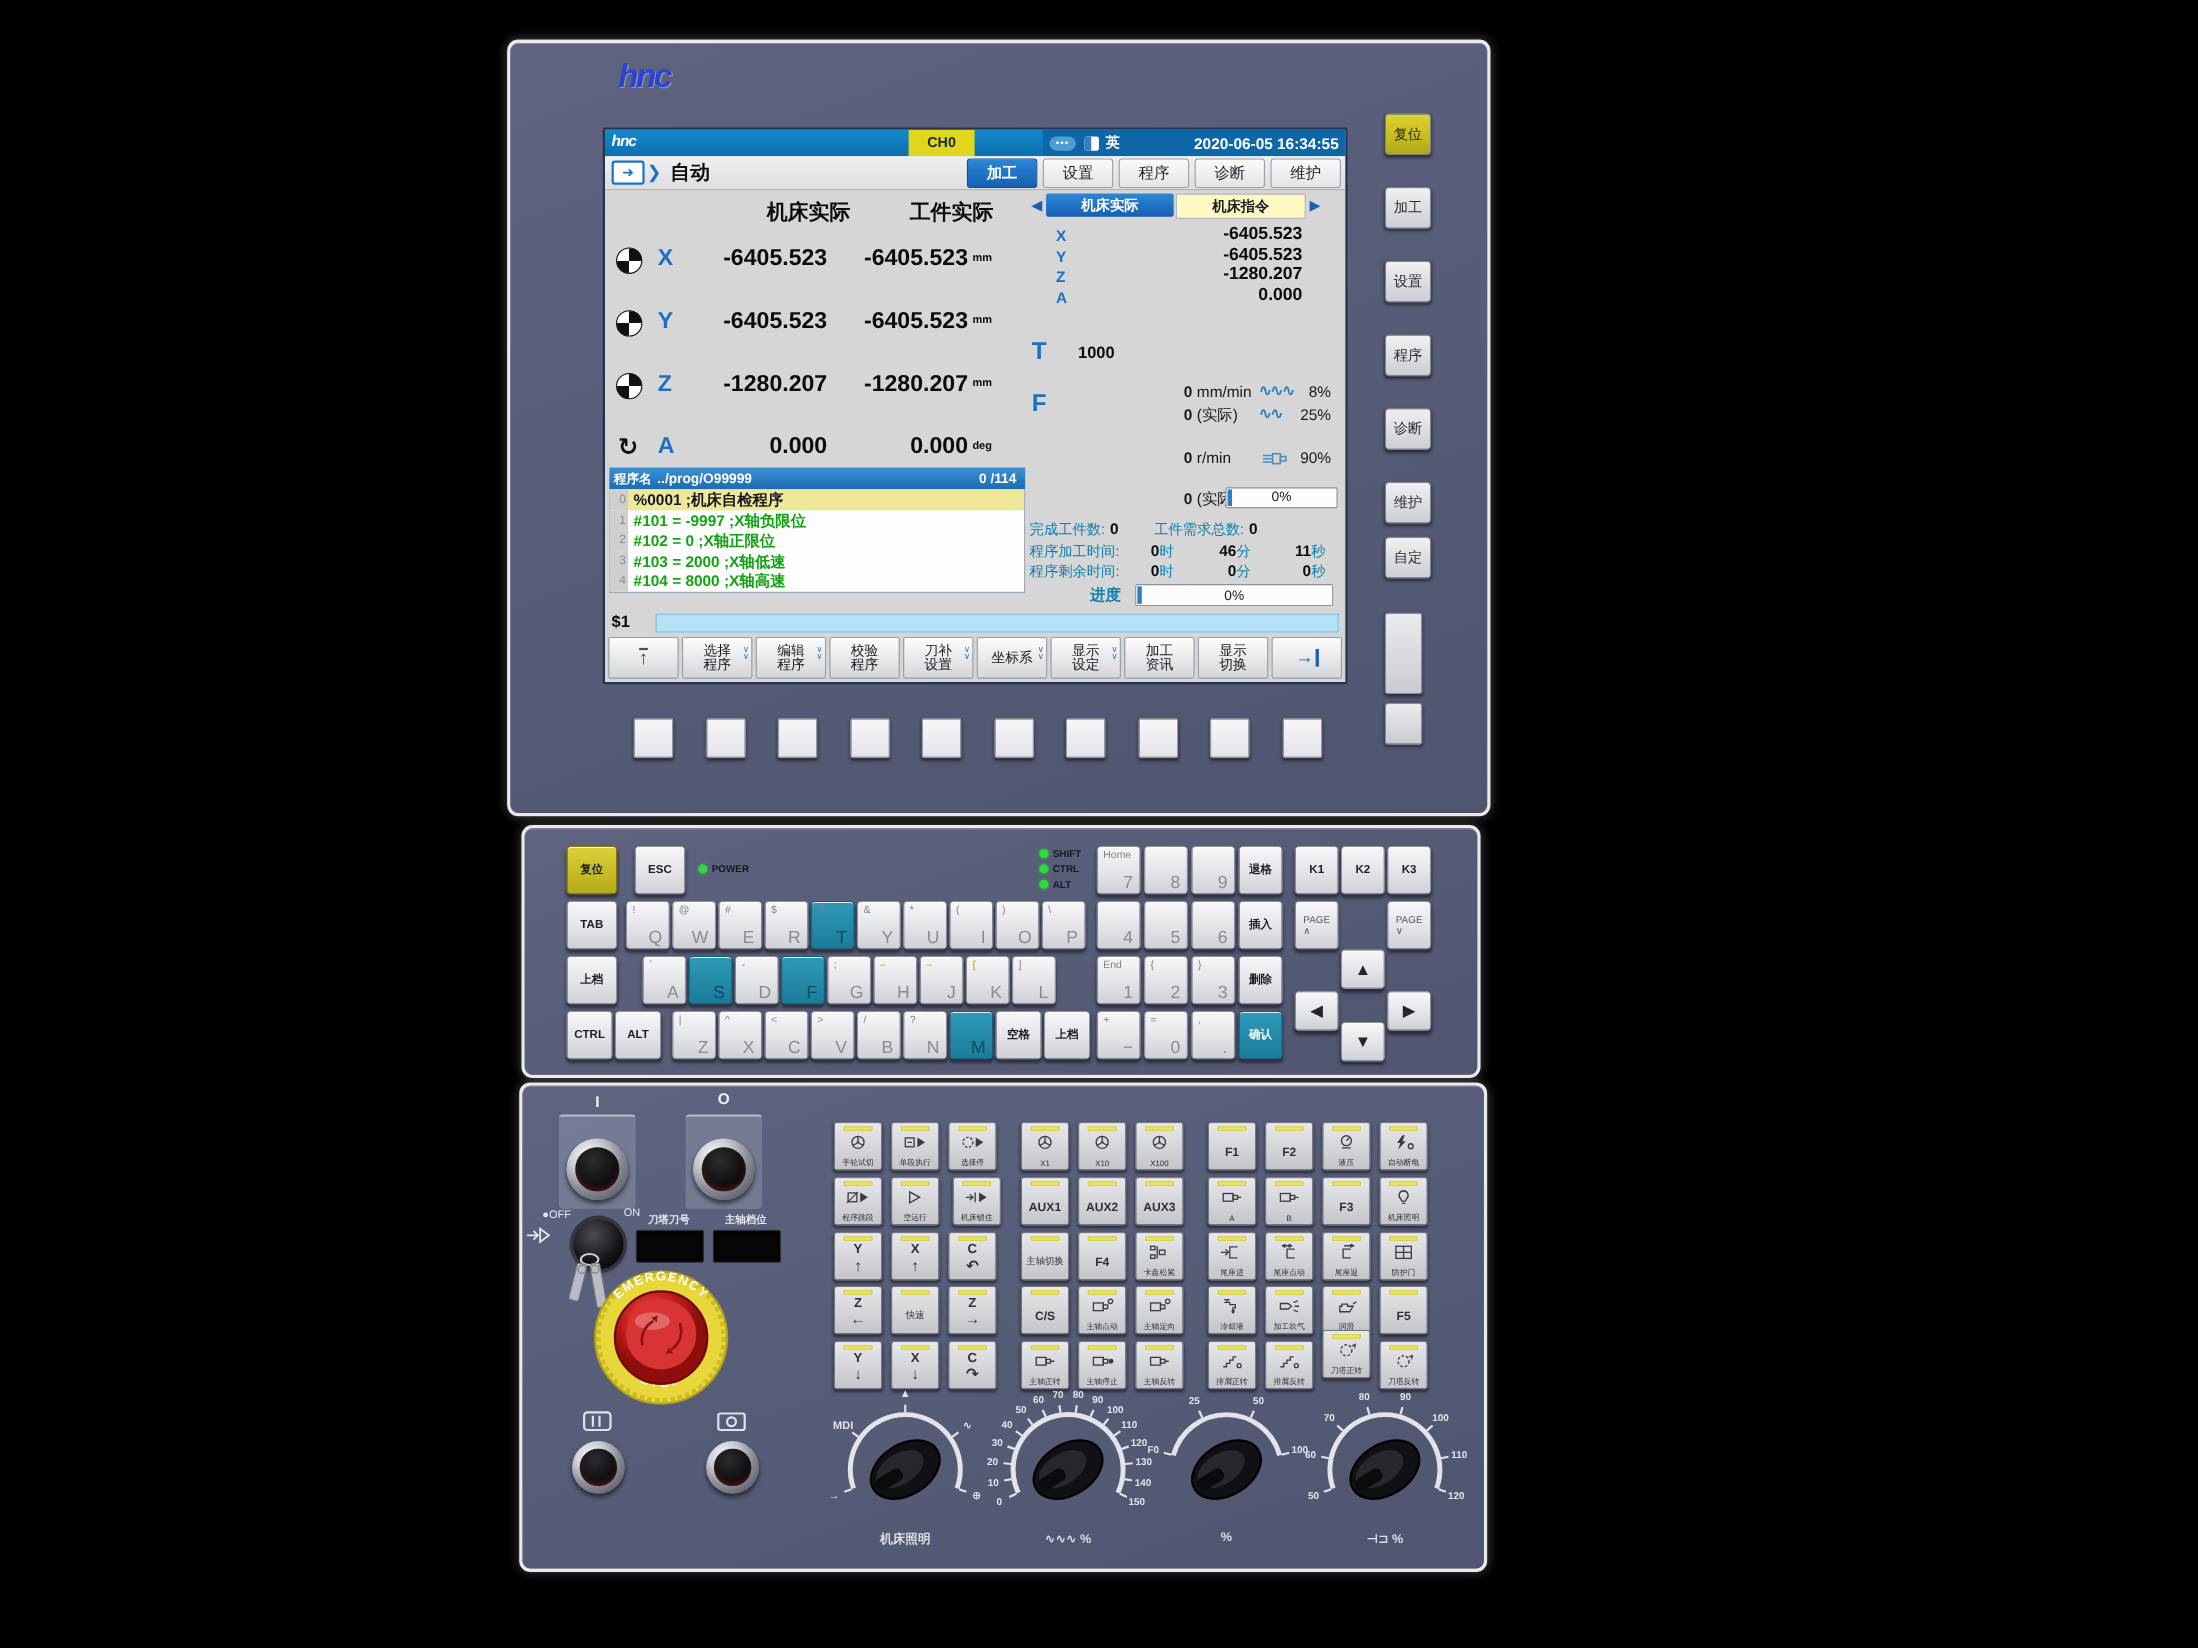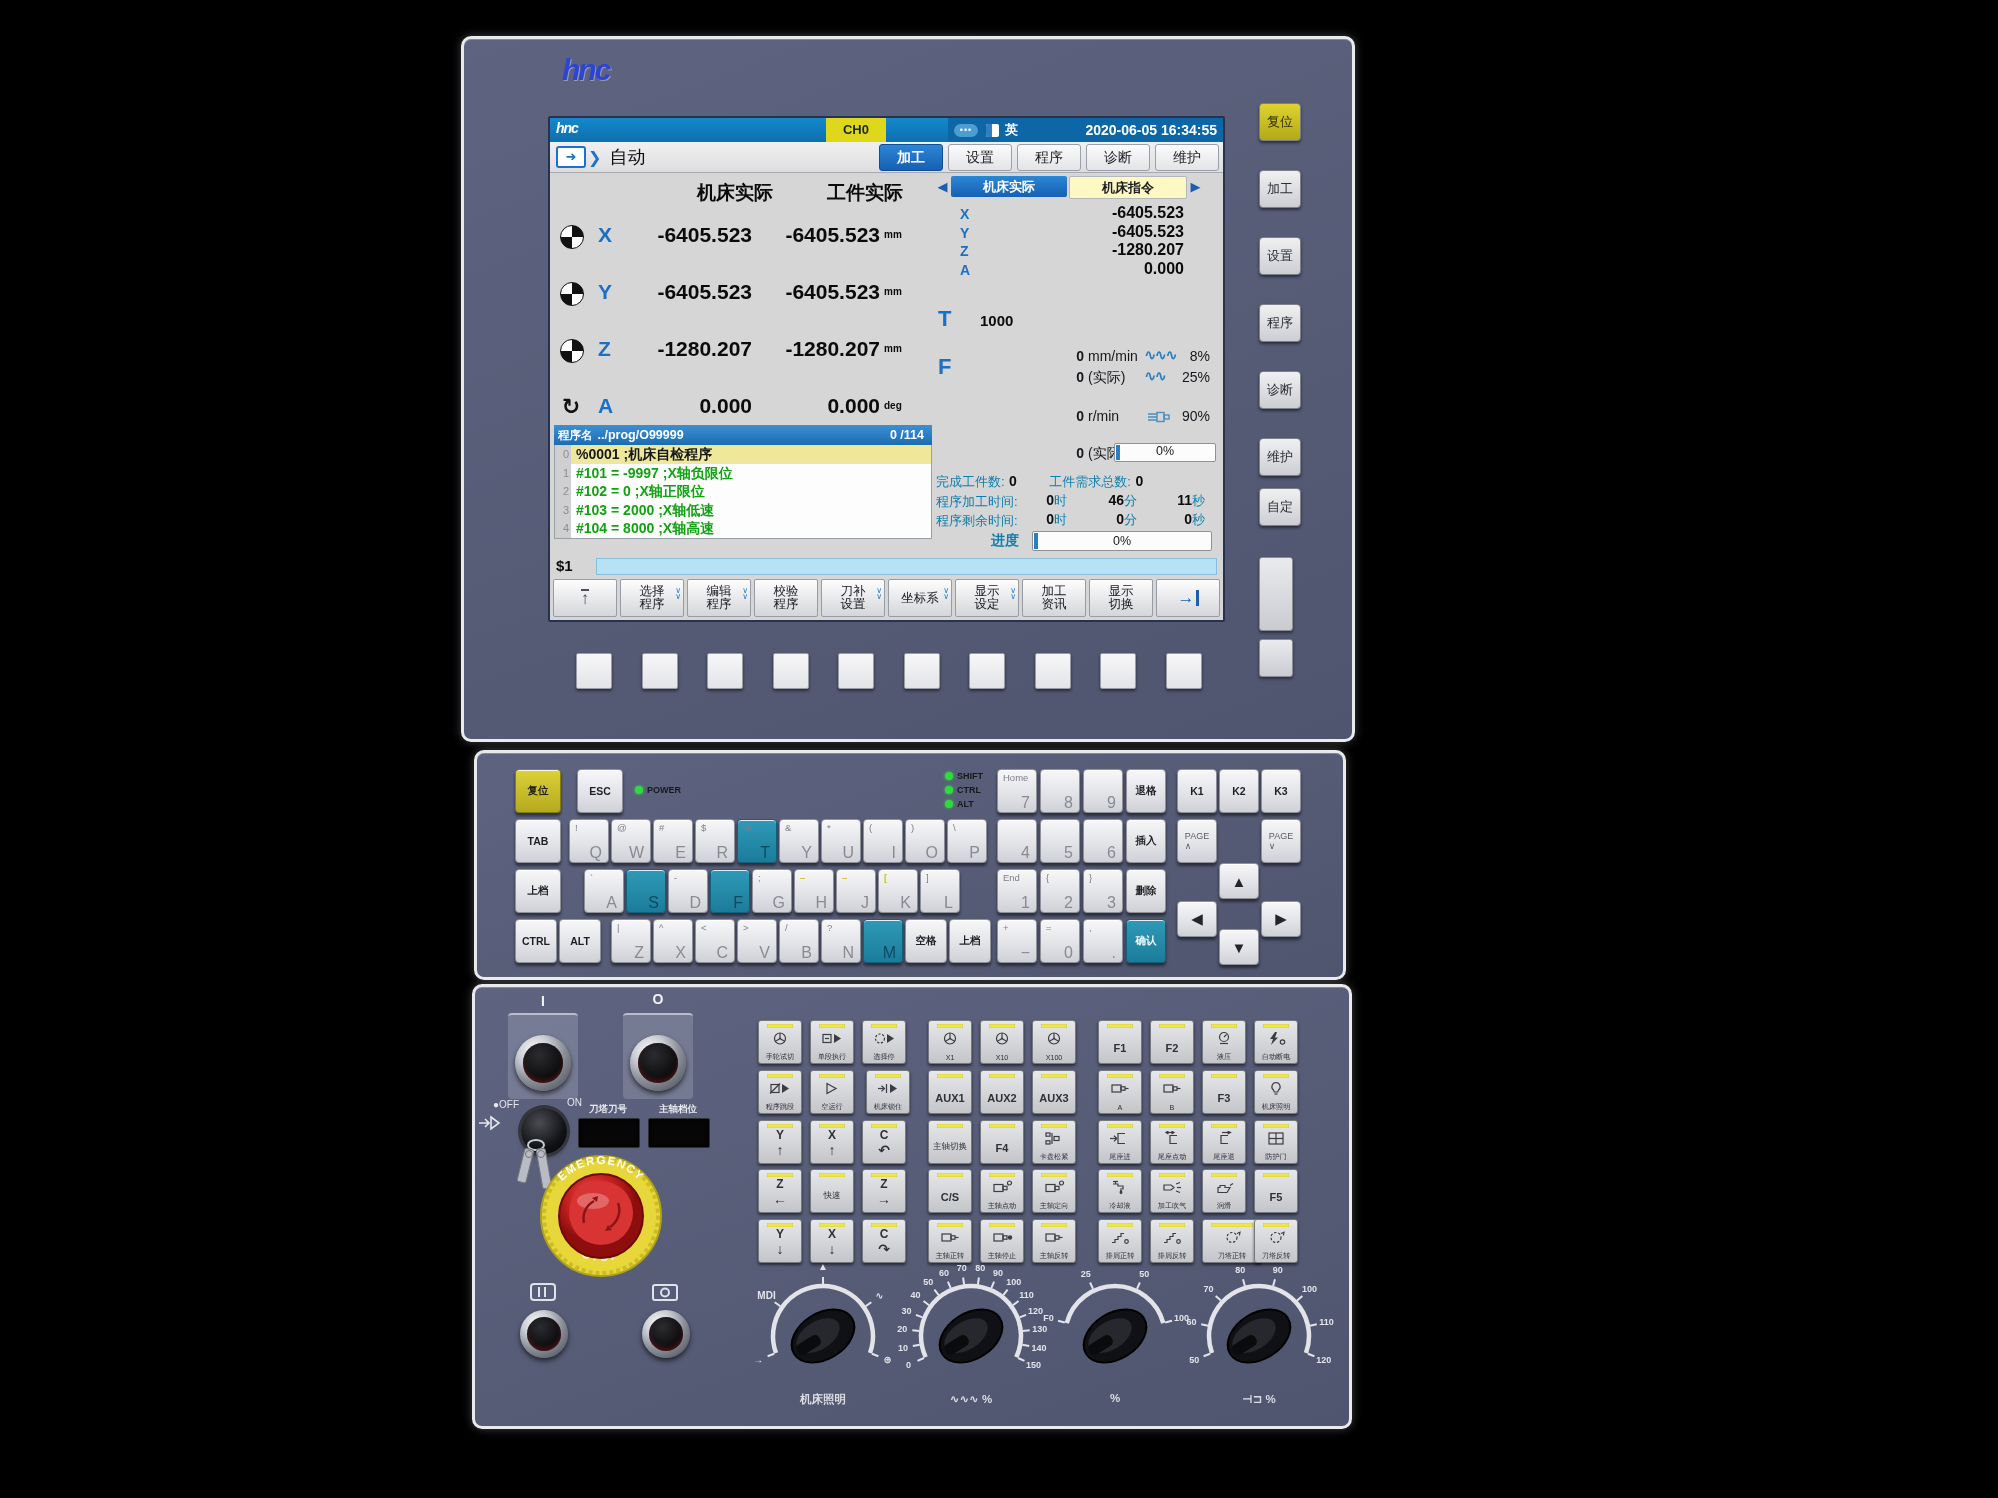--- a/index.html
+++ b/index.html
@@ -19,21 +19,21 @@
     font-size:9px;line-height:12px;text-align:center;letter-spacing:1px;}
   .tb-langicon{margin-left:8px;width:13px;height:13px;background:#fff;border-radius:2px;position:relative;}
   .tb-langicon::before{content:"";position:absolute;left:0;top:0;width:6px;height:13px;background:#2f7fc2;border-radius:2px 0 0 2px;}
   .tb-lang{margin-left:6px;font-weight:bold;font-size:13px;}
   .tb-dt{margin-left:auto;margin-right:6px;font-weight:bold;font-size:14px;}
   .modebar{position:absolute;left:0;top:24px;right:0;height:30px;background:linear-gradient(#f0f0f1,#dedee0);
     border-bottom:1px solid #a8aab0;display:flex;align-items:center;}
   .modebadge{margin-left:6px;width:26px;height:18px;background:#fff;border:2px solid #1b72c8;border-radius:3px;
     color:#1b72c8;font-weight:bold;font-size:13px;text-align:center;line-height:17px;}
   .modechev{color:#1b72c8;font-weight:bold;font-size:16px;margin-left:2px;}
-  .modetext{margin-left:8px;font-weight:normal;font-size:18px;color:#0c0e12;}
+  .modetext{margin-left:8px;font-weight:bold;font-size:18px;color:#0c0e12;}
   .tabs{margin-left:auto;display:flex;gap:5px;margin-right:4px;}
   .tab{width:62px;height:25px;line-height:25px;text-align:center;font-size:14px;border-radius:3px;
     background:linear-gradient(#fbfbfc,#e3e4e7);border:1px solid #99a0aa;color:#1c1e24;cursor:pointer;}
   .tab.active{background:linear-gradient(#2c86d6,#1660b2);border-color:#0f4f95;color:#fff;font-weight:bold;}
   .content{position:absolute;left:0;top:55px;right:0;bottom:0;background:#d6d6d6;}
   .axisrow{position:absolute;height:34px;}
   .axicon{position:absolute;left:10px;top:2px;width:22px;height:22px;border-radius:50%;border:1.5px solid #111;
     background:conic-gradient(#111 0 90deg,#fdfdfd 90deg 180deg,#111 180deg 270deg,#fdfdfd 270deg 360deg);}
   .axicon.rot{background:#d6d6d6;border:none;color:#111;font-size:22px;font-weight:bold;line-height:22px;text-align:center;}
   .axletter{position:absolute;left:48px;top:0;color:#1b6fc5;font-weight:bold;font-size:21px;}
@@ -1042,21 +1042,21 @@
         <div class="mkey" style="left: 675px; top: 232px;">
           <div class="bar"></div>
           <div class="micon">
             <svg width="22" height="15" viewBox="0 0 22 15" style="display:block;margin:0 auto">
               <path d="M3,12.5 h3 v-3 h3 v-3 h3 v-3 h3" fill="none" stroke="#3a3d44" stroke-width="1.2"></path>
               <circle cx="17.5" cy="11.5" r="1.8" fill="none" stroke="#3a3d44" stroke-width="1.2"></circle>
             </svg>
           </div>
           <div class="mlabel">排屑反转</div>
         </div>
-        <div class="mkey" style="left: 727px; top: 232px; padding-left: 16px;">
+        <div class="mkey" style="left: 727px; top: 222px;">
           <div class="bar"></div>
           <div class="micon">
             <svg width="22" height="15" viewBox="0 0 22 15" style="display:block;margin:0 auto">
               <circle cx="11" cy="7.5" r="5" fill="none" stroke="#3a3d44" stroke-width="1.2" stroke-dasharray="2.4,1.8"></circle>
               <path d="M16,3.5 l3,-1.2 -0.6,3.2" fill="none" stroke="#3a3d44" stroke-width="1.2"></path>
             </svg>
           </div>
           <div class="mlabel">刀塔正转</div>
         </div>
         <div class="mkey" style="left: 779px; top: 232px;">

